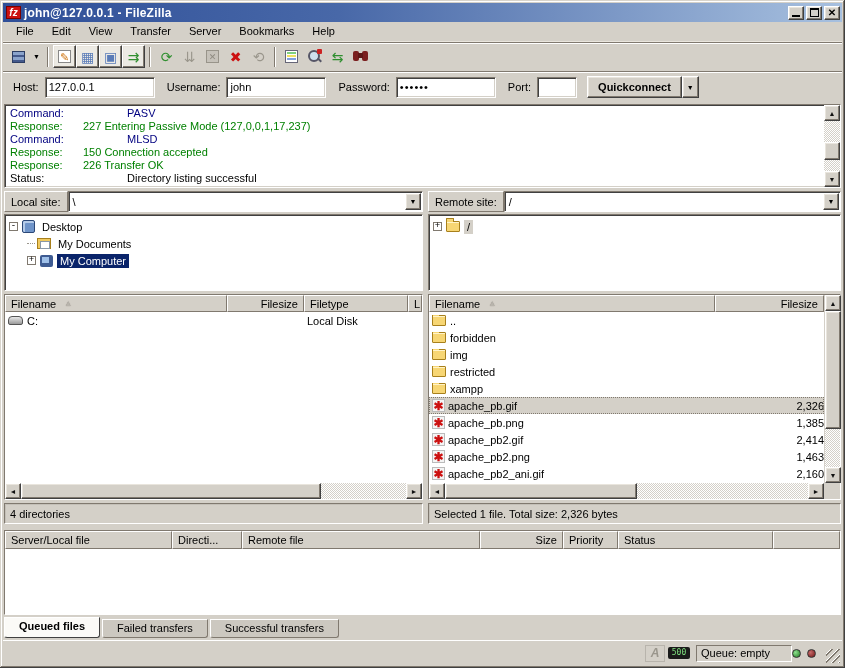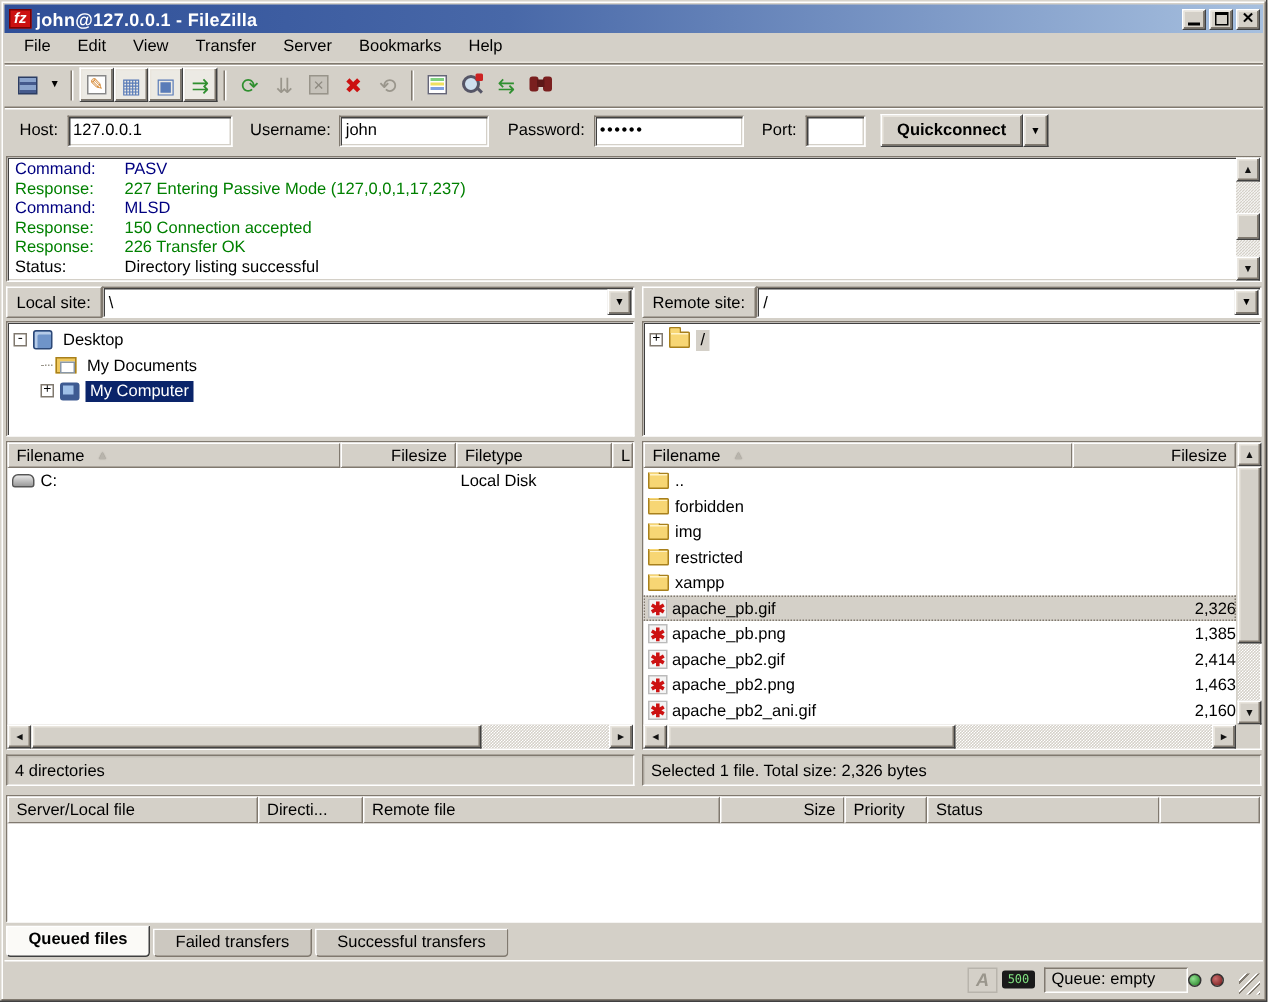--- a/index.html
+++ b/index.html
@@ -64,21 +64,21 @@
   .field { height:21px; background:#fff; border:1px solid; border-color:#80796f #fff #fff #80796f; box-shadow: inset 1px 1px #404040, inset -1px -1px #d4d0c8; font-family:"Liberation Sans",sans-serif; font-size:11px; padding:0 3px; }
   .f-host { width:110px; } .f-user { width:100px; } .f-pass { width:100px; letter-spacing:1px; } .f-port { width:40px; }
   .qbtn { margin-left:10px; height:22px; padding:0 10px; font-size:11px; display:flex; align-items:center;font-weight:bold; }
   .qdrop { width:17px; height:22px; display:flex; align-items:center; justify-content:center; font-size:7px; }
 
   
   .logwrap { position:absolute; left:4px; top:104px; right:4px; height:84px; background:#fff; }
   .logbody { position:absolute; left:0; top:0; right:17px; bottom:0; padding:2px 0 0 5px; overflow:hidden; }
   .logline { display:flex; line-height:13px; white-space:pre; }
   .logline .ltag { width:73px; flex:none; }
-  .lc { color:#000080; } .lr { color:#008000; } .ls { color:#000; }
+  .lc { color:#000080;gap:44px; } .lr { color:#008000; } .ls { color:#000;gap:44px; }
 
   
   .strack { background:#d4d0c8; background-image:linear-gradient(45deg,#fff 25%,transparent 25%,transparent 75%,#fff 75%),linear-gradient(45deg,#fff 25%,transparent 25%,transparent 75%,#fff 75%); background-size:2px 2px; background-position:0 0,1px 1px; }
   .sbtn { width:16px; height:16px; display:flex; align-items:center; justify-content:center; font-size:7px; line-height:7px; color:#111; flex:none; }
   .sthumb { position:absolute; }
   .vscroll { position:absolute; width:16px; }
   .hscroll { position:absolute; height:16px; display:flex; }
 
   .log-vscroll { right:0; top:0; bottom:0; }
   .log-vscroll .sbtn.up { position:absolute; top:0; }

